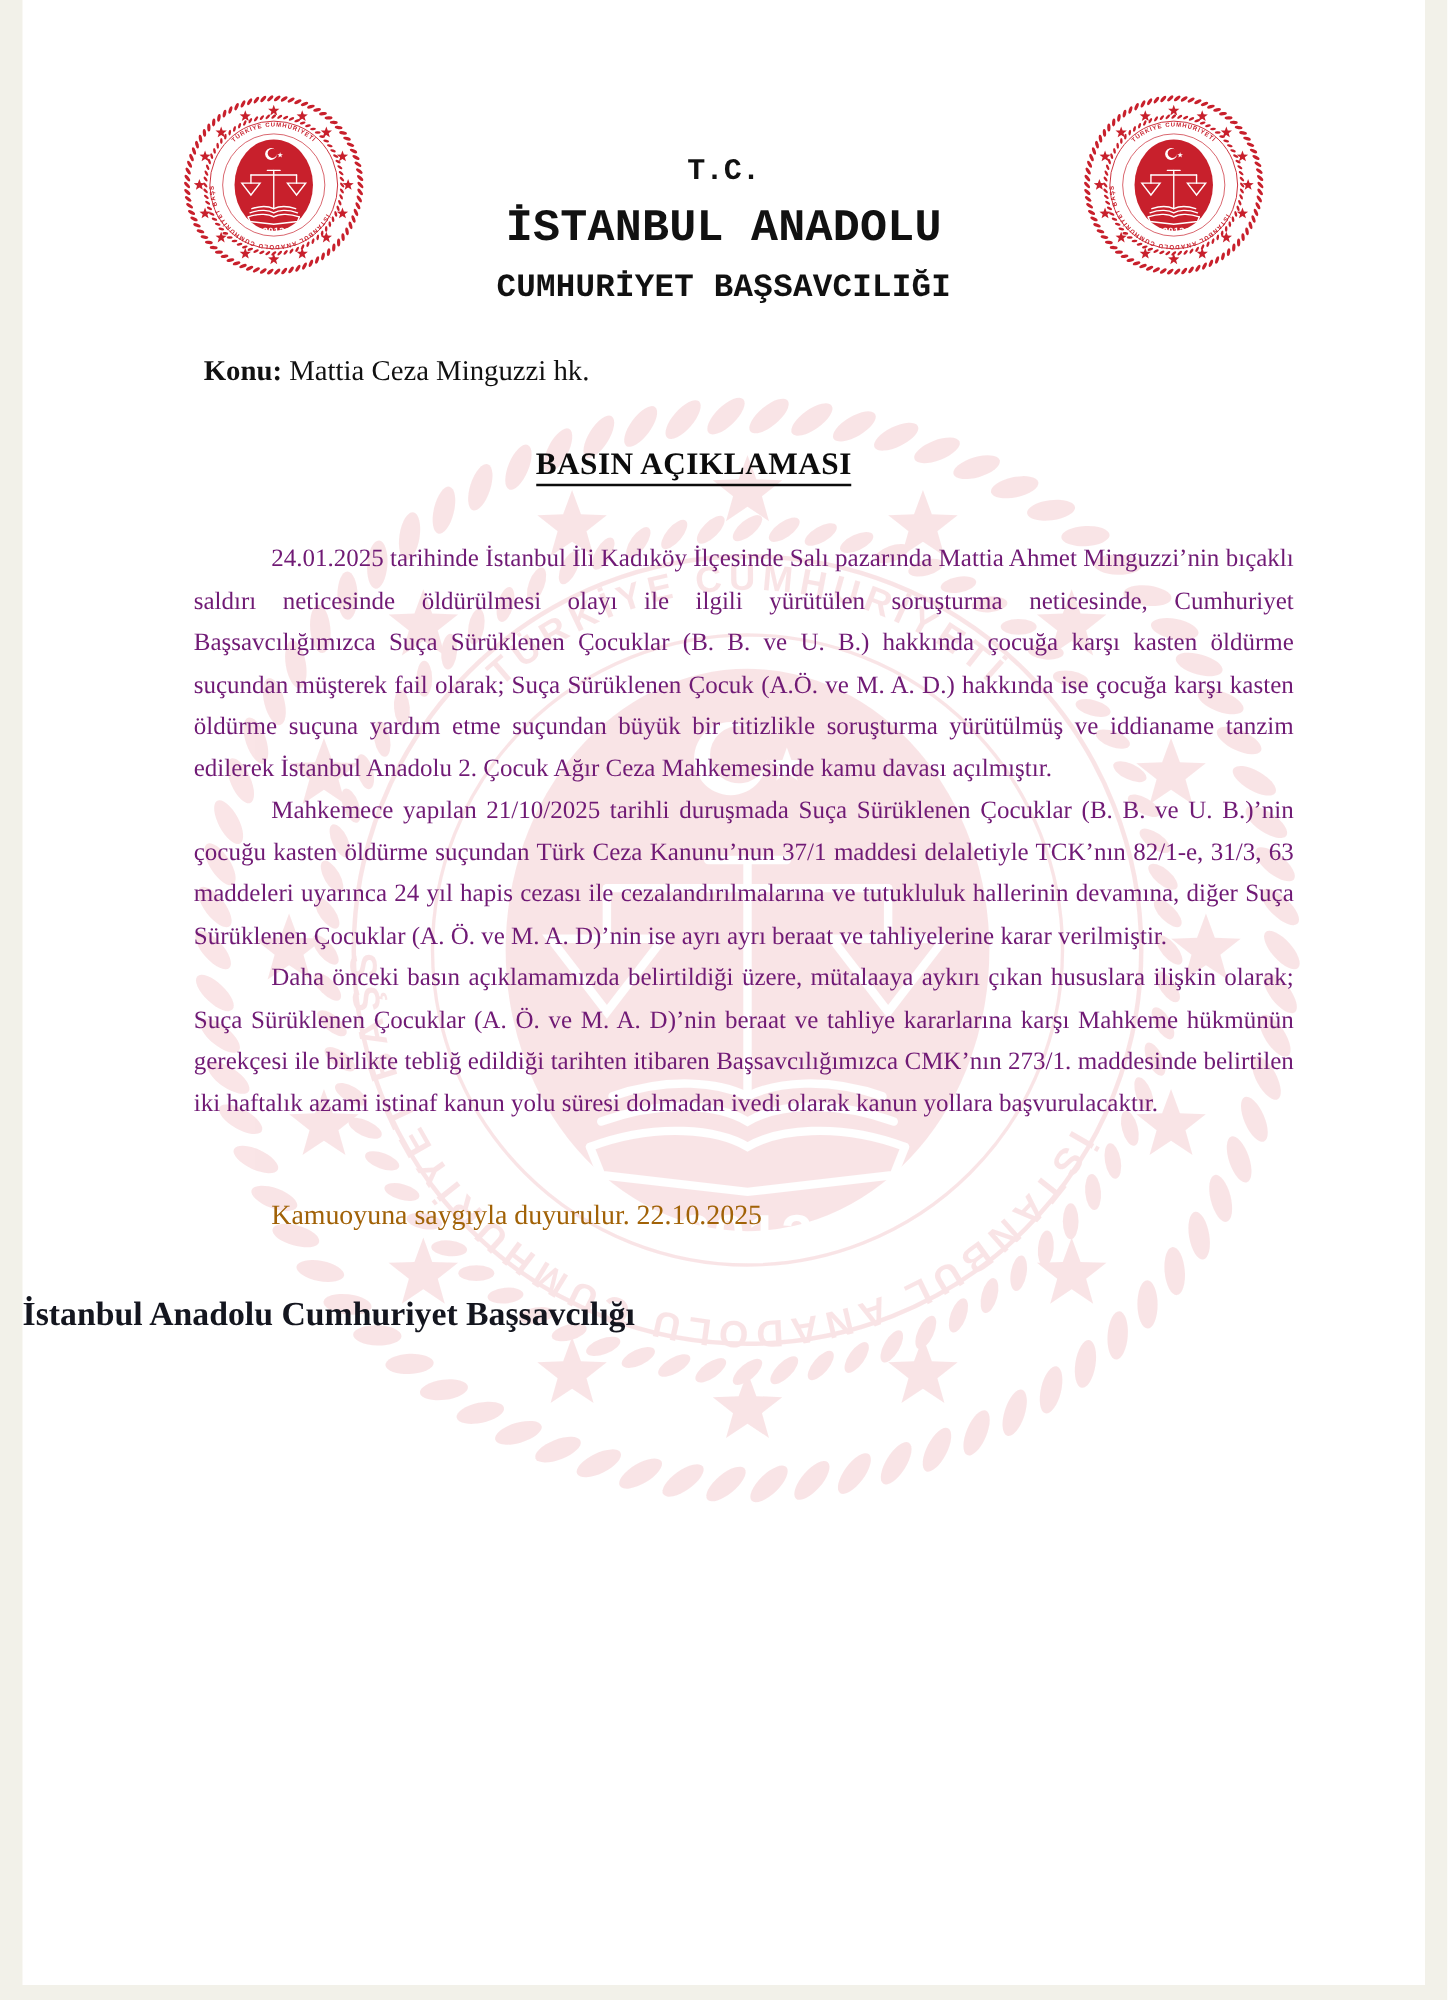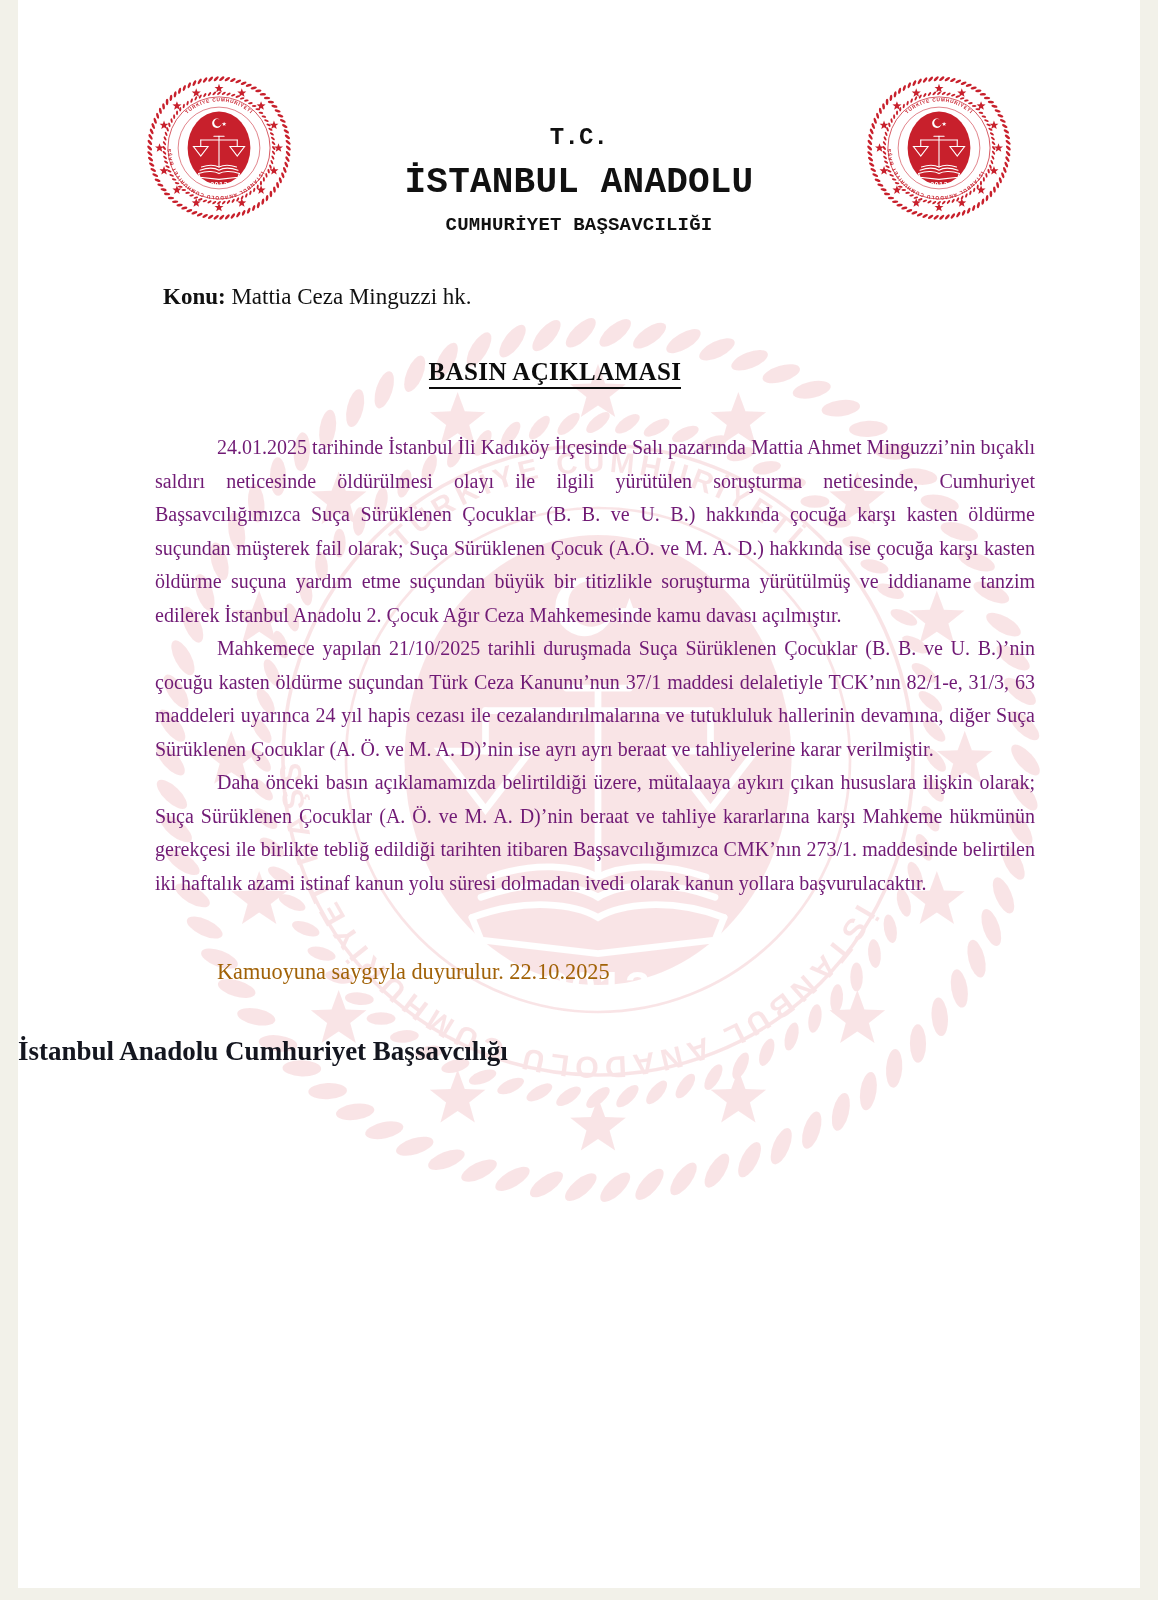--- a/index.html
+++ b/index.html
@@ -77,21 +77,21 @@
   }
   .title-line {
     font-family: Liberation Mono, monospace;
     font-weight: bold;
     color: #111111;
     letter-spacing: 0.2px;
     line-height: 1.52;
   }
   .title-tc   { font-size: 24px; }
   .title-mid  { font-size: 36px; }
-  .title-bot  { font-size: 19px; }
+  .title-bot  { font-size: 26px; }
 
   
   .konu {
     position: absolute;
     left: 145px;
     top: 282px;
     font-size: 23px;
     color: #111111;
     line-height: 1.3;
   }

